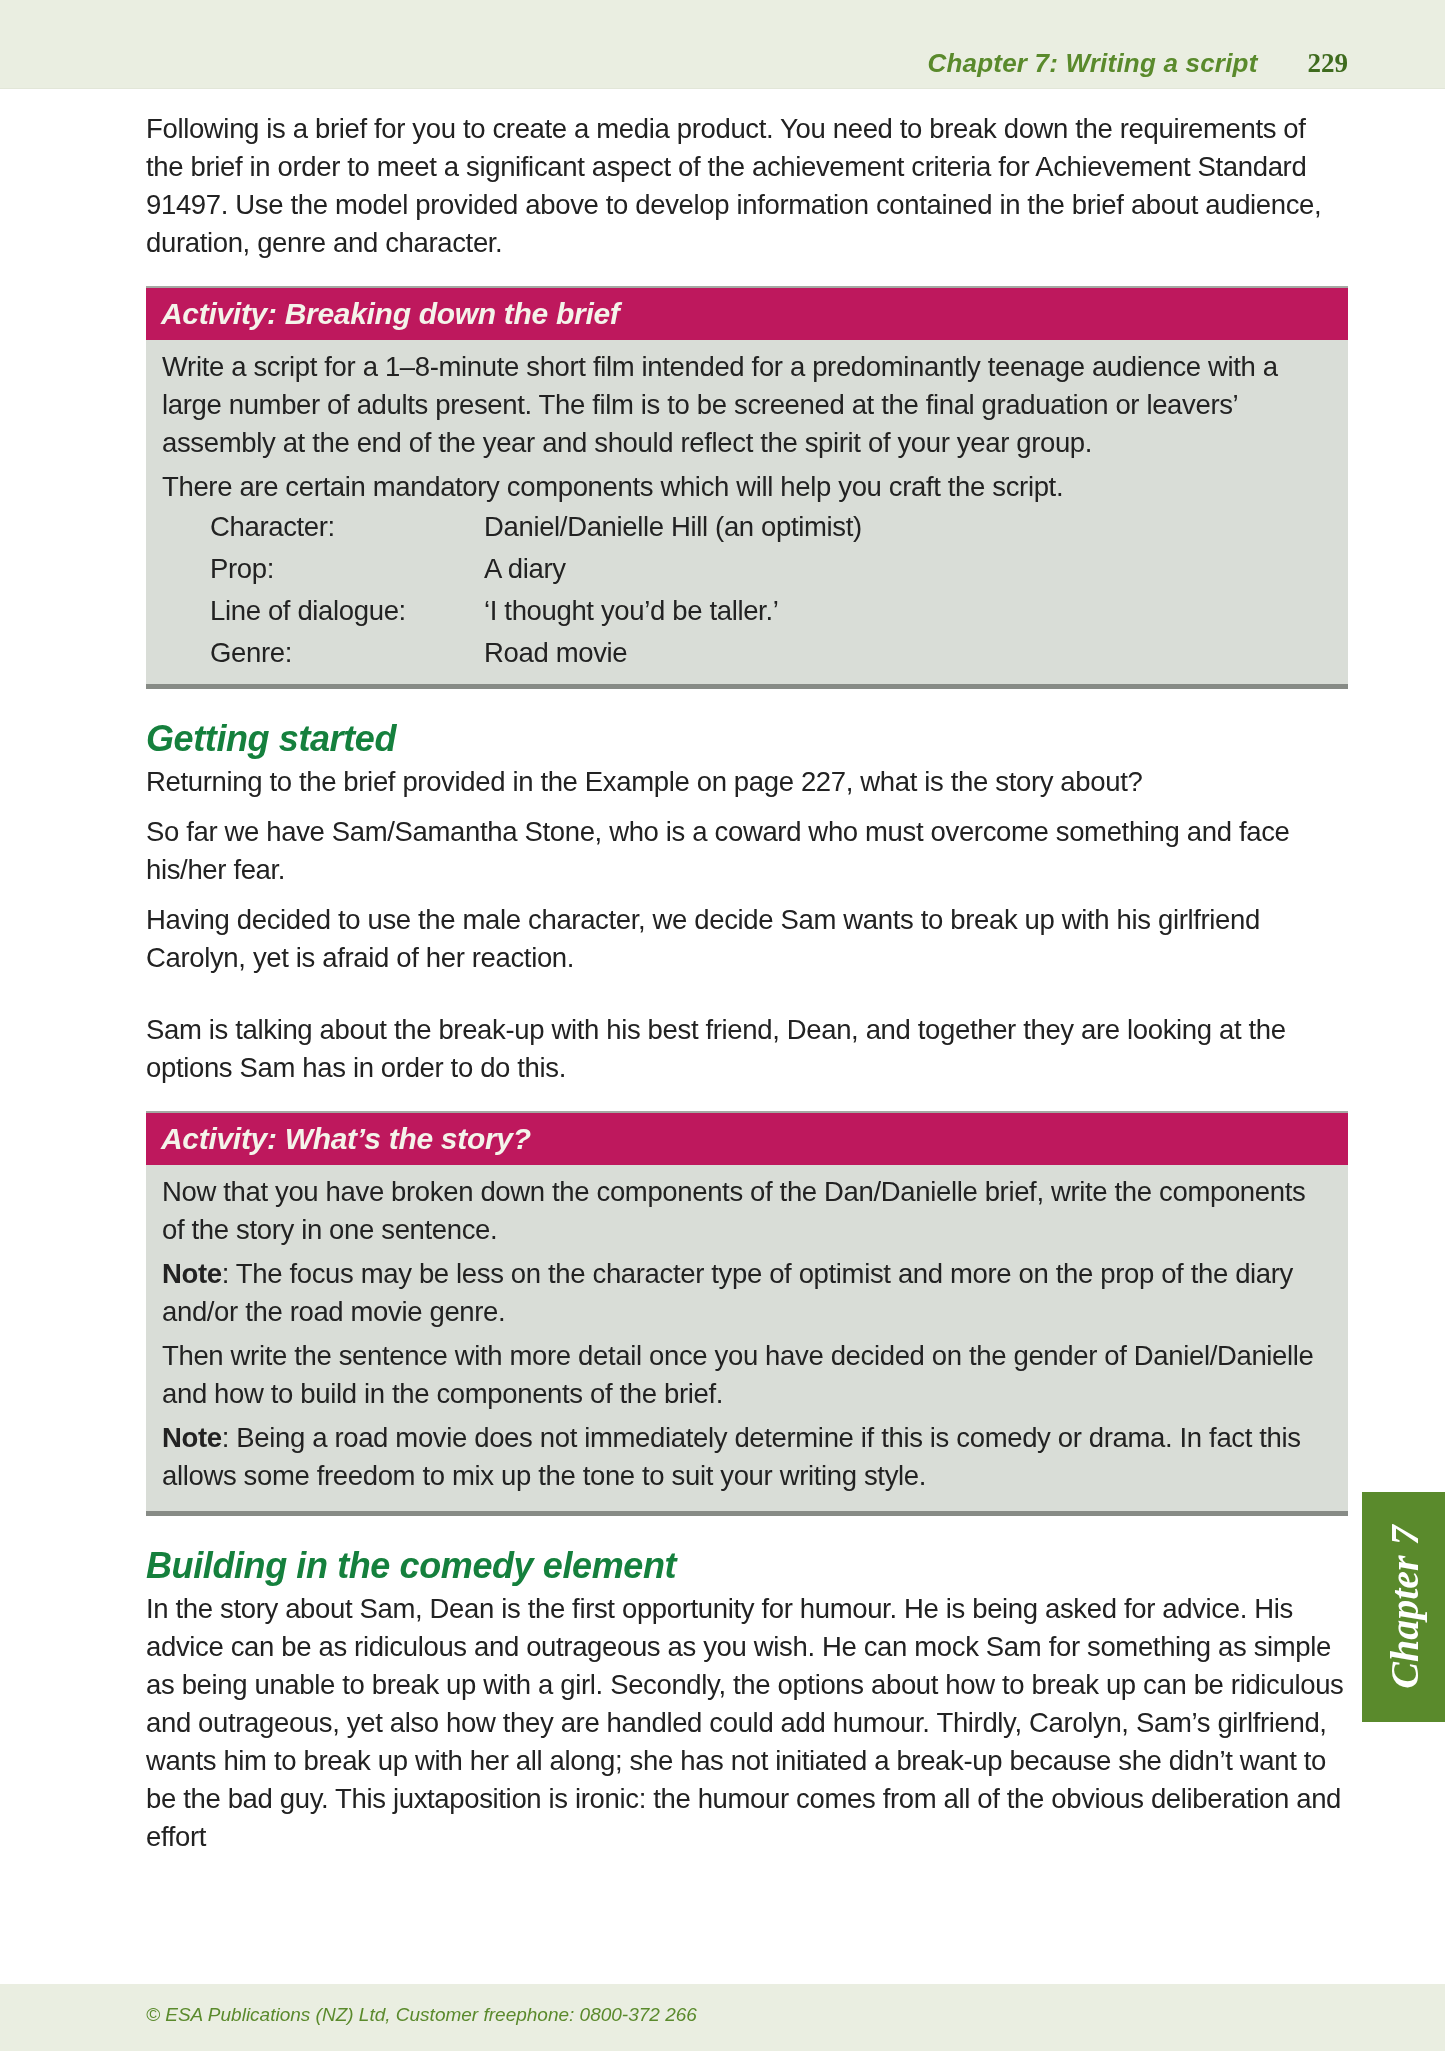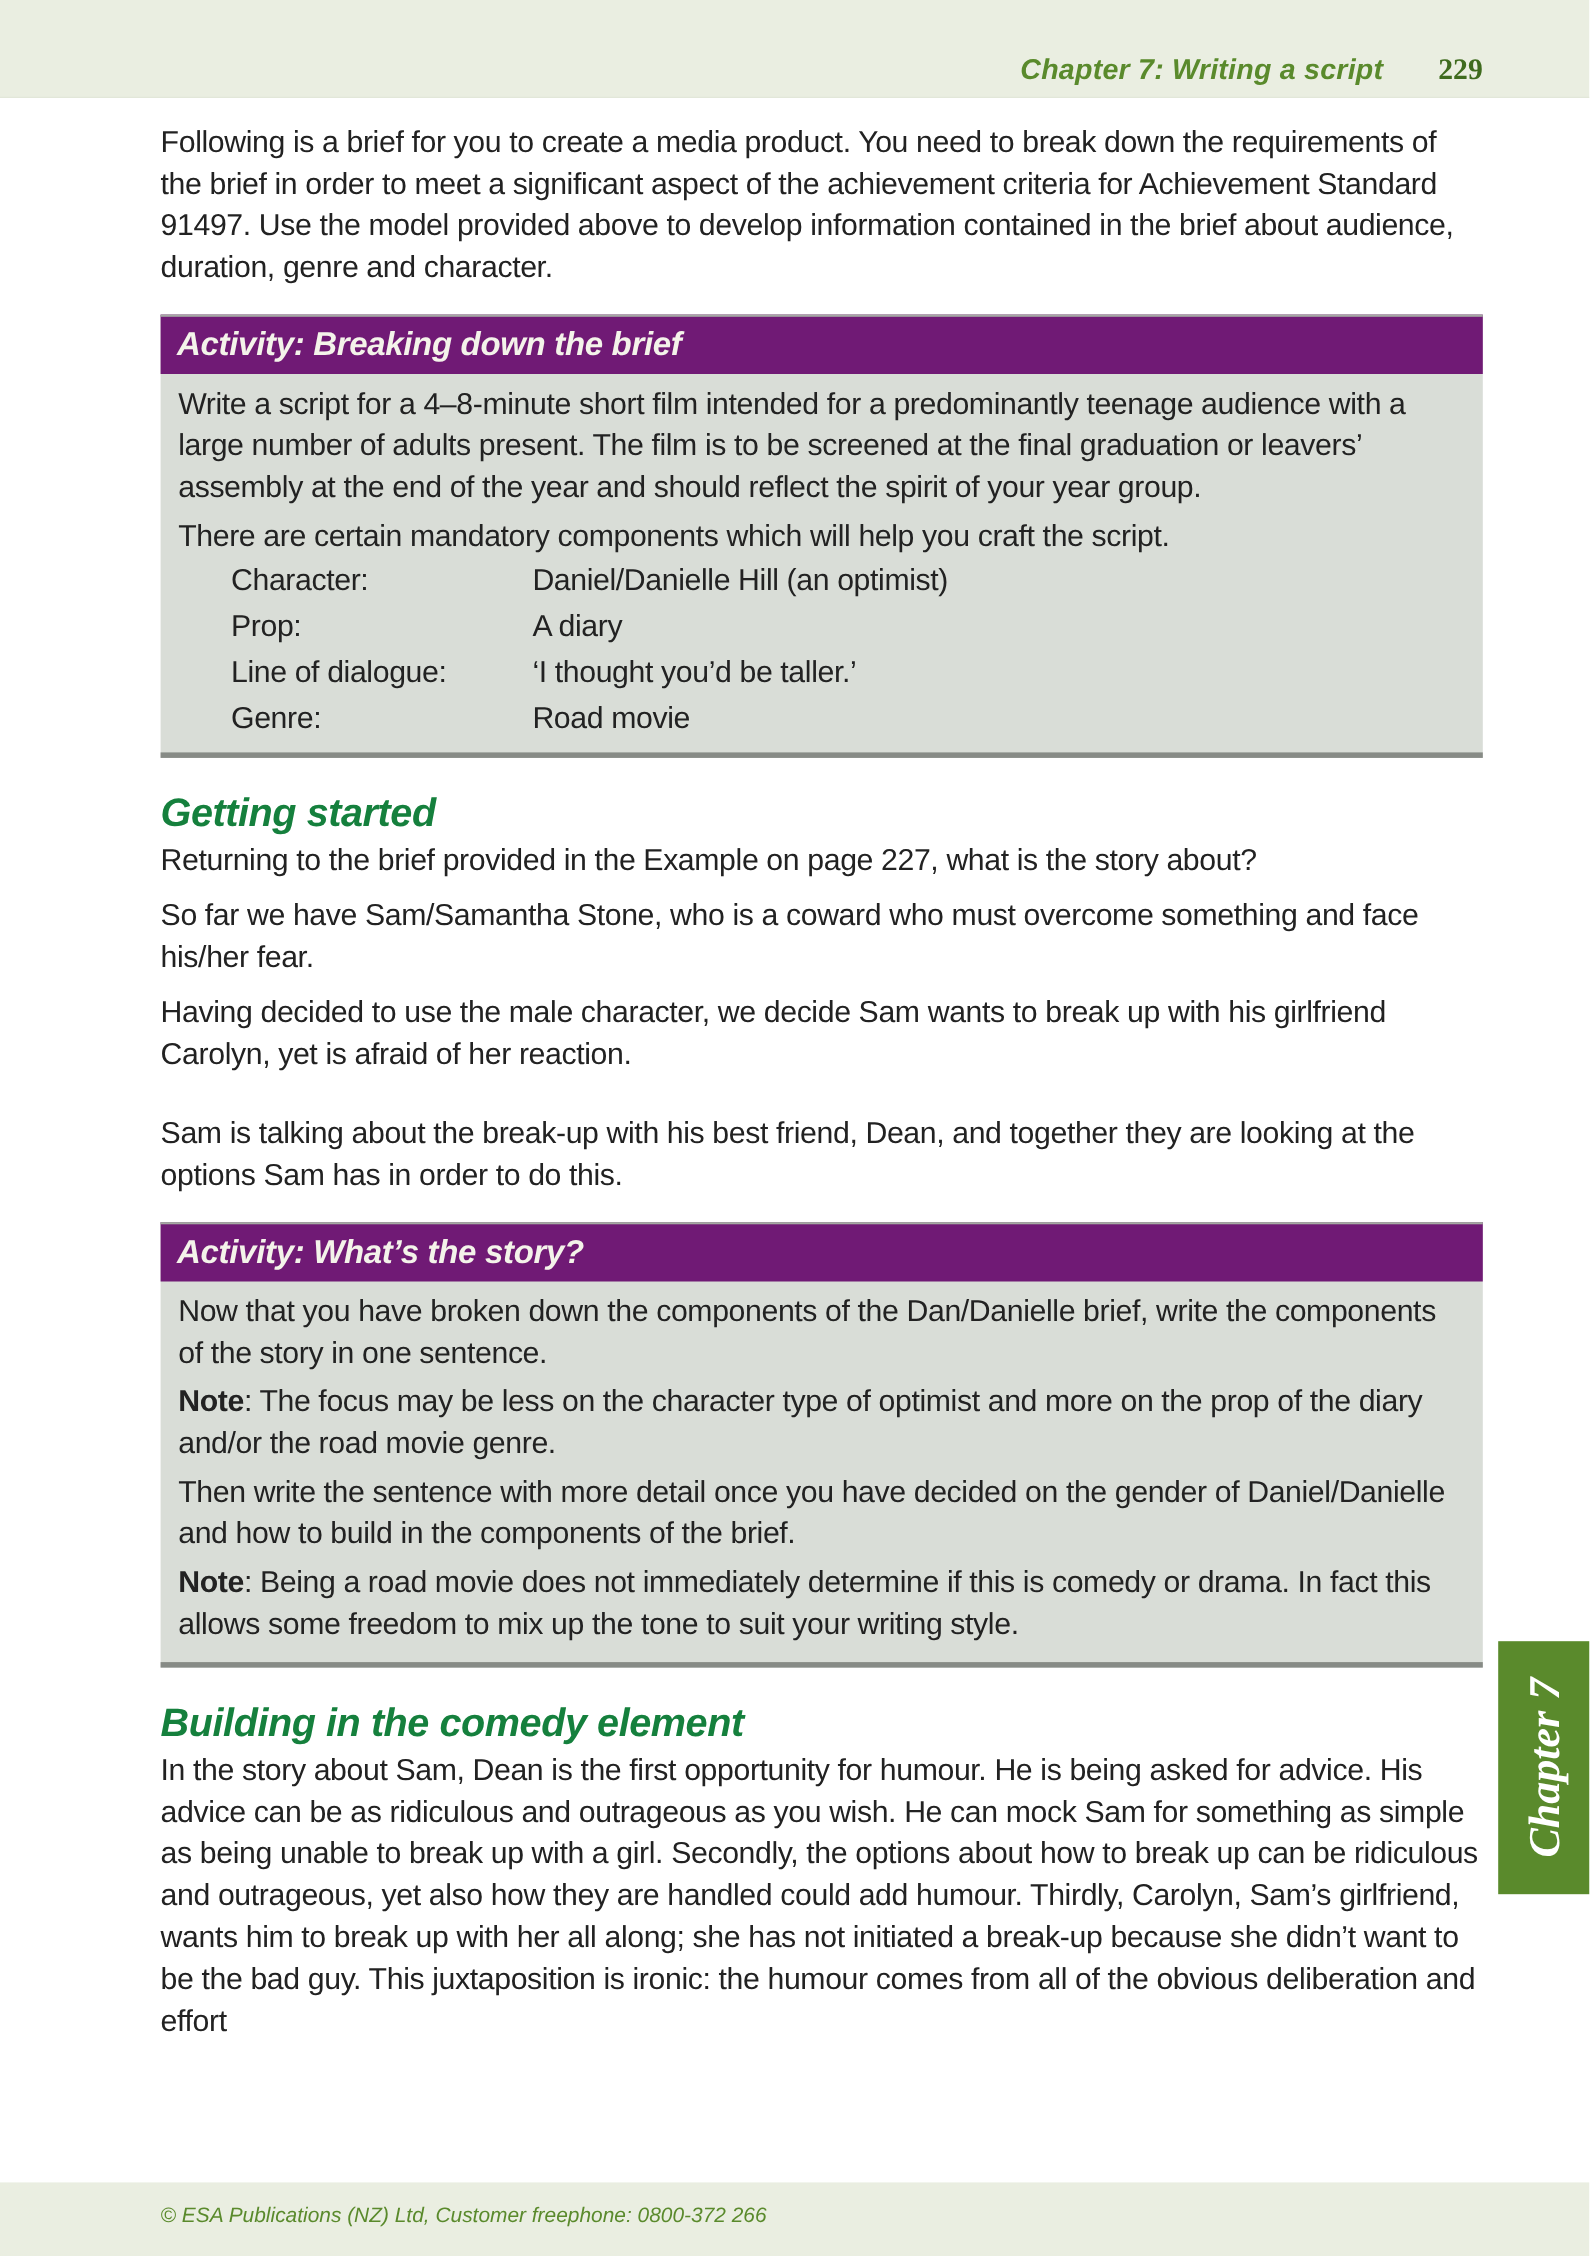--- a/index.html
+++ b/index.html
@@ -29,21 +29,21 @@
   }
   p.body {
     margin: 0 0 12px 0; font-size: 27.5px; line-height: 38px;
     font-family: "Liberation Sans", sans-serif; font-stretch: condensed;
     letter-spacing: -0.35px; color: #222;
   }
   .activity {
     background: #d9ddd7; border-bottom: 5px solid #878b86; margin: 24px 0 28px 0;
   }
   .activity .act-head {
-    background: #701a75; color: #f4f3ea; font-style: italic; font-weight: bold;
+    background: #be185d; color: #f4f3ea; font-style: italic; font-weight: bold;
     font-size: 30px; line-height: 52px; padding: 0 15px; height: 52px;
     border-top: 2px solid #a5a9a3;
     letter-spacing: -0.3px;
   }
   .activity .act-body { padding: 8px 16px 10px 16px; }
   .activity p { margin: 0 0 6px 0; font-size: 27.5px; line-height: 38px; color: #222; letter-spacing: -0.35px; }
   .activity p b { font-weight: bold; }
   .comp-row { display: flex; font-size: 27.5px; line-height: 42px; padding-left: 48px; color: #222; letter-spacing: -0.35px; gap: 30px; }
   .comp-row .lbl { width: 244px; }
   h2.section {
@@ -76,21 +76,21 @@
 <div class="running-head">
   <span class="chap">Chapter 7: Writing a script</span><span class="pnum">229</span>
 </div>
 
 <div class="content">
   <p class="body">Following is a brief for you to create a media product. You need to break down the requirements of the brief in order to meet a significant aspect of the achievement criteria for Achievement Standard 91497. Use the model provided above to develop information contained in the brief about audience, duration, genre and character.</p>
 
   <div class="activity">
     <div class="act-head">Activity: Breaking down the brief</div>
     <div class="act-body">
-      <p>Write a script for a 4–8-minute short film intended for a predominantly teenage audience with a large number of adults present. The film is to be screened at the final graduation or leavers’ assembly at the end of the year and should reflect the spirit of your year group.</p>
+      <p>Write a script for a 1–8-minute short film intended for a predominantly teenage audience with a large number of adults present. The film is to be screened at the final graduation or leavers’ assembly at the end of the year and should reflect the spirit of your year group.</p>
       <p style="margin-bottom:0">There are certain mandatory components which will help you craft the script.</p>
       <div class="comp-row">
         <span class="lbl">Character:</span>
         <span>Daniel/Danielle Hill (an optimist)</span>
       </div>
       <div class="comp-row">
         <span class="lbl">Prop:</span>
         <span>A diary</span>
       </div>
       <div class="comp-row">

